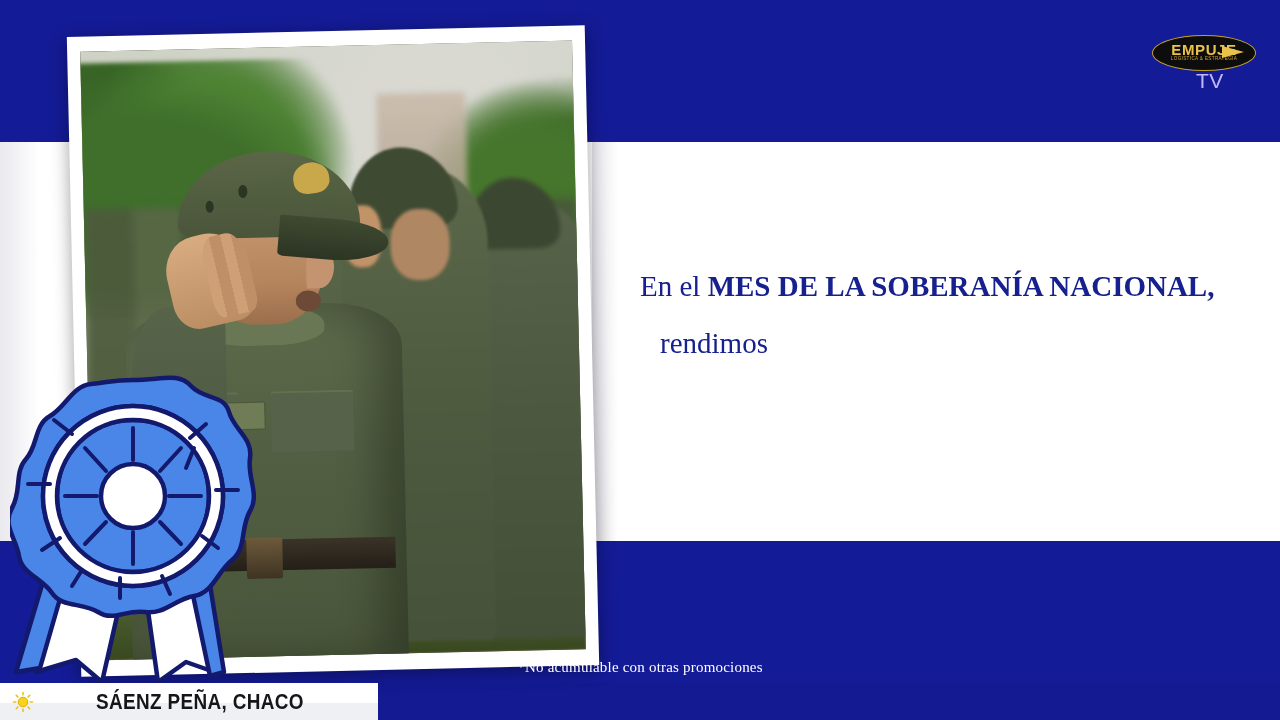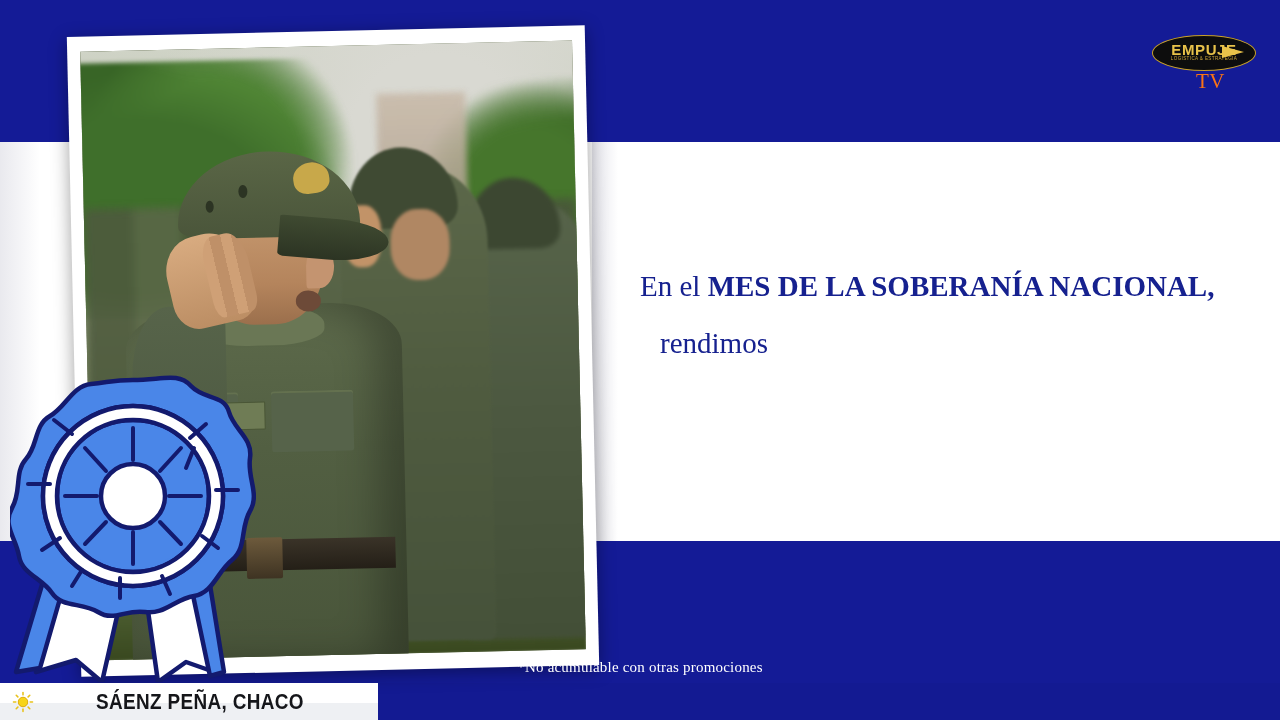--- a/index.html
+++ b/index.html
@@ -146,22 +146,22 @@
   #logo .oval { position:absolute; left:18px; top:0; width:104px; height:36px;
                 background:#0d0d0d; border-radius:50%; border:1.4px solid #c8a12a; }
   #logo .brand { position:absolute; left:18px; top:6px; width:104px; text-align:center;
                  color:#e8c24a; font-size:15px; font-weight:bold; letter-spacing:.6px;
                  font-family:"Liberation Sans", sans-serif; }
   #logo .tagline { position:absolute; left:18px; top:21px; width:104px; text-align:center;
                    color:#c9a33a; font-size:4.6px; letter-spacing:.35px; }
   #logo .arrow { position:absolute; left:88px; top:11px; width:0; height:0;
                  border-top:6px solid transparent; border-bottom:6px solid transparent;
                  border-left:22px solid #e8c24a; }
-  #logo .tv { position:absolute; left:62px; top:34px; color:#f97316; font-size:21px;
-              font-weight:normal; letter-spacing:.5px;font-family:Liberation Serif, serif; }
+  #logo .tv { position:absolute; left:62px; top:34px; color:#c4b5fd; font-size:21px;
+              font-weight:normal; letter-spacing:.5px; }
 
   
   #ticker { position:absolute; left:0; top:683px; width:1280px; height:37px; }
   .tk-loc { position:absolute; left:0; top:0; width:378px; height:37px;
             background:linear-gradient(180deg,#ffffff 0 55%, #eef0f3 55% 100%);
             display:flex; align-items:center; }
   .tk-sun { width:46px; height:37px; display:flex; align-items:center; justify-content:center; }
   .tk-loc-text { flex:1; text-align:center; padding-right:28px;
                  font-size:22px; font-weight:bold; color:#15161a;
                  letter-spacing:.4px; transform:scaleX(.86); transform-origin:center; }

